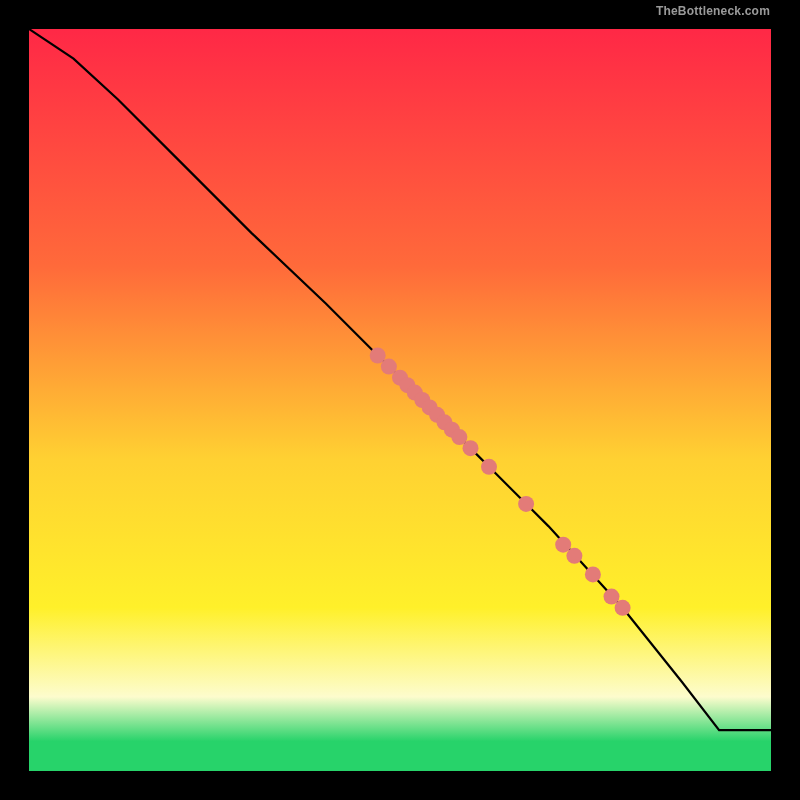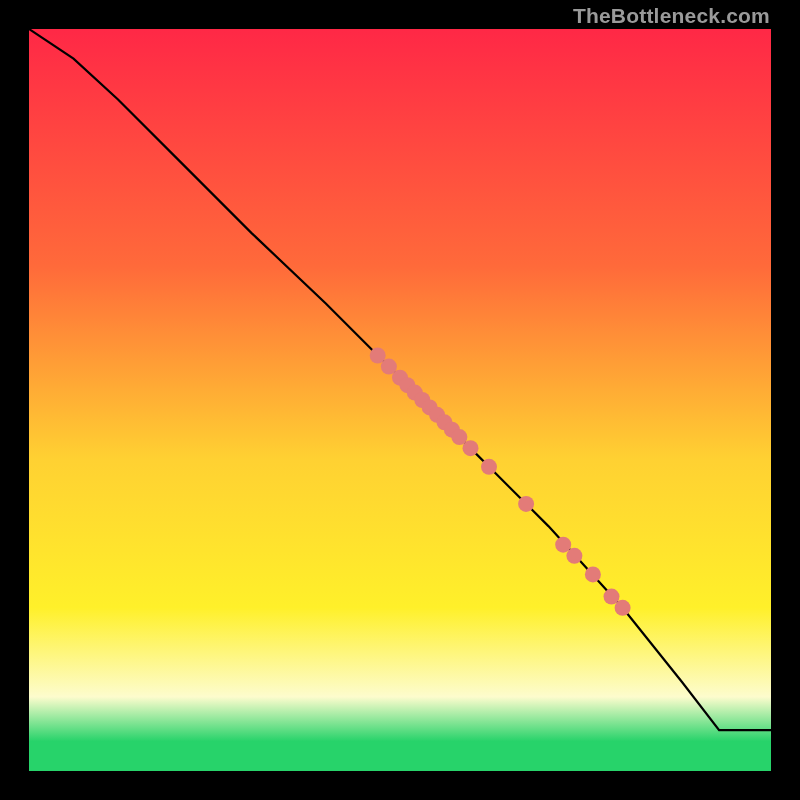--- a/index.html
+++ b/index.html
@@ -16,21 +16,21 @@
     left: 29px;
     top: 29px;
     width: 742px;
     height: 742px;
   }
   .watermark {
     position: absolute;
     top: 4px;
     right: 30px;
     color: #9a9a9a;
-    font-size: 21px;
+    font-size: 12px;
     font-weight: 600;
     letter-spacing: 0.2px;
   }
   svg { display: block; }
 </style>
 </head>
 <body>
 
 <div class="watermark">TheBottleneck.com</div>
 

